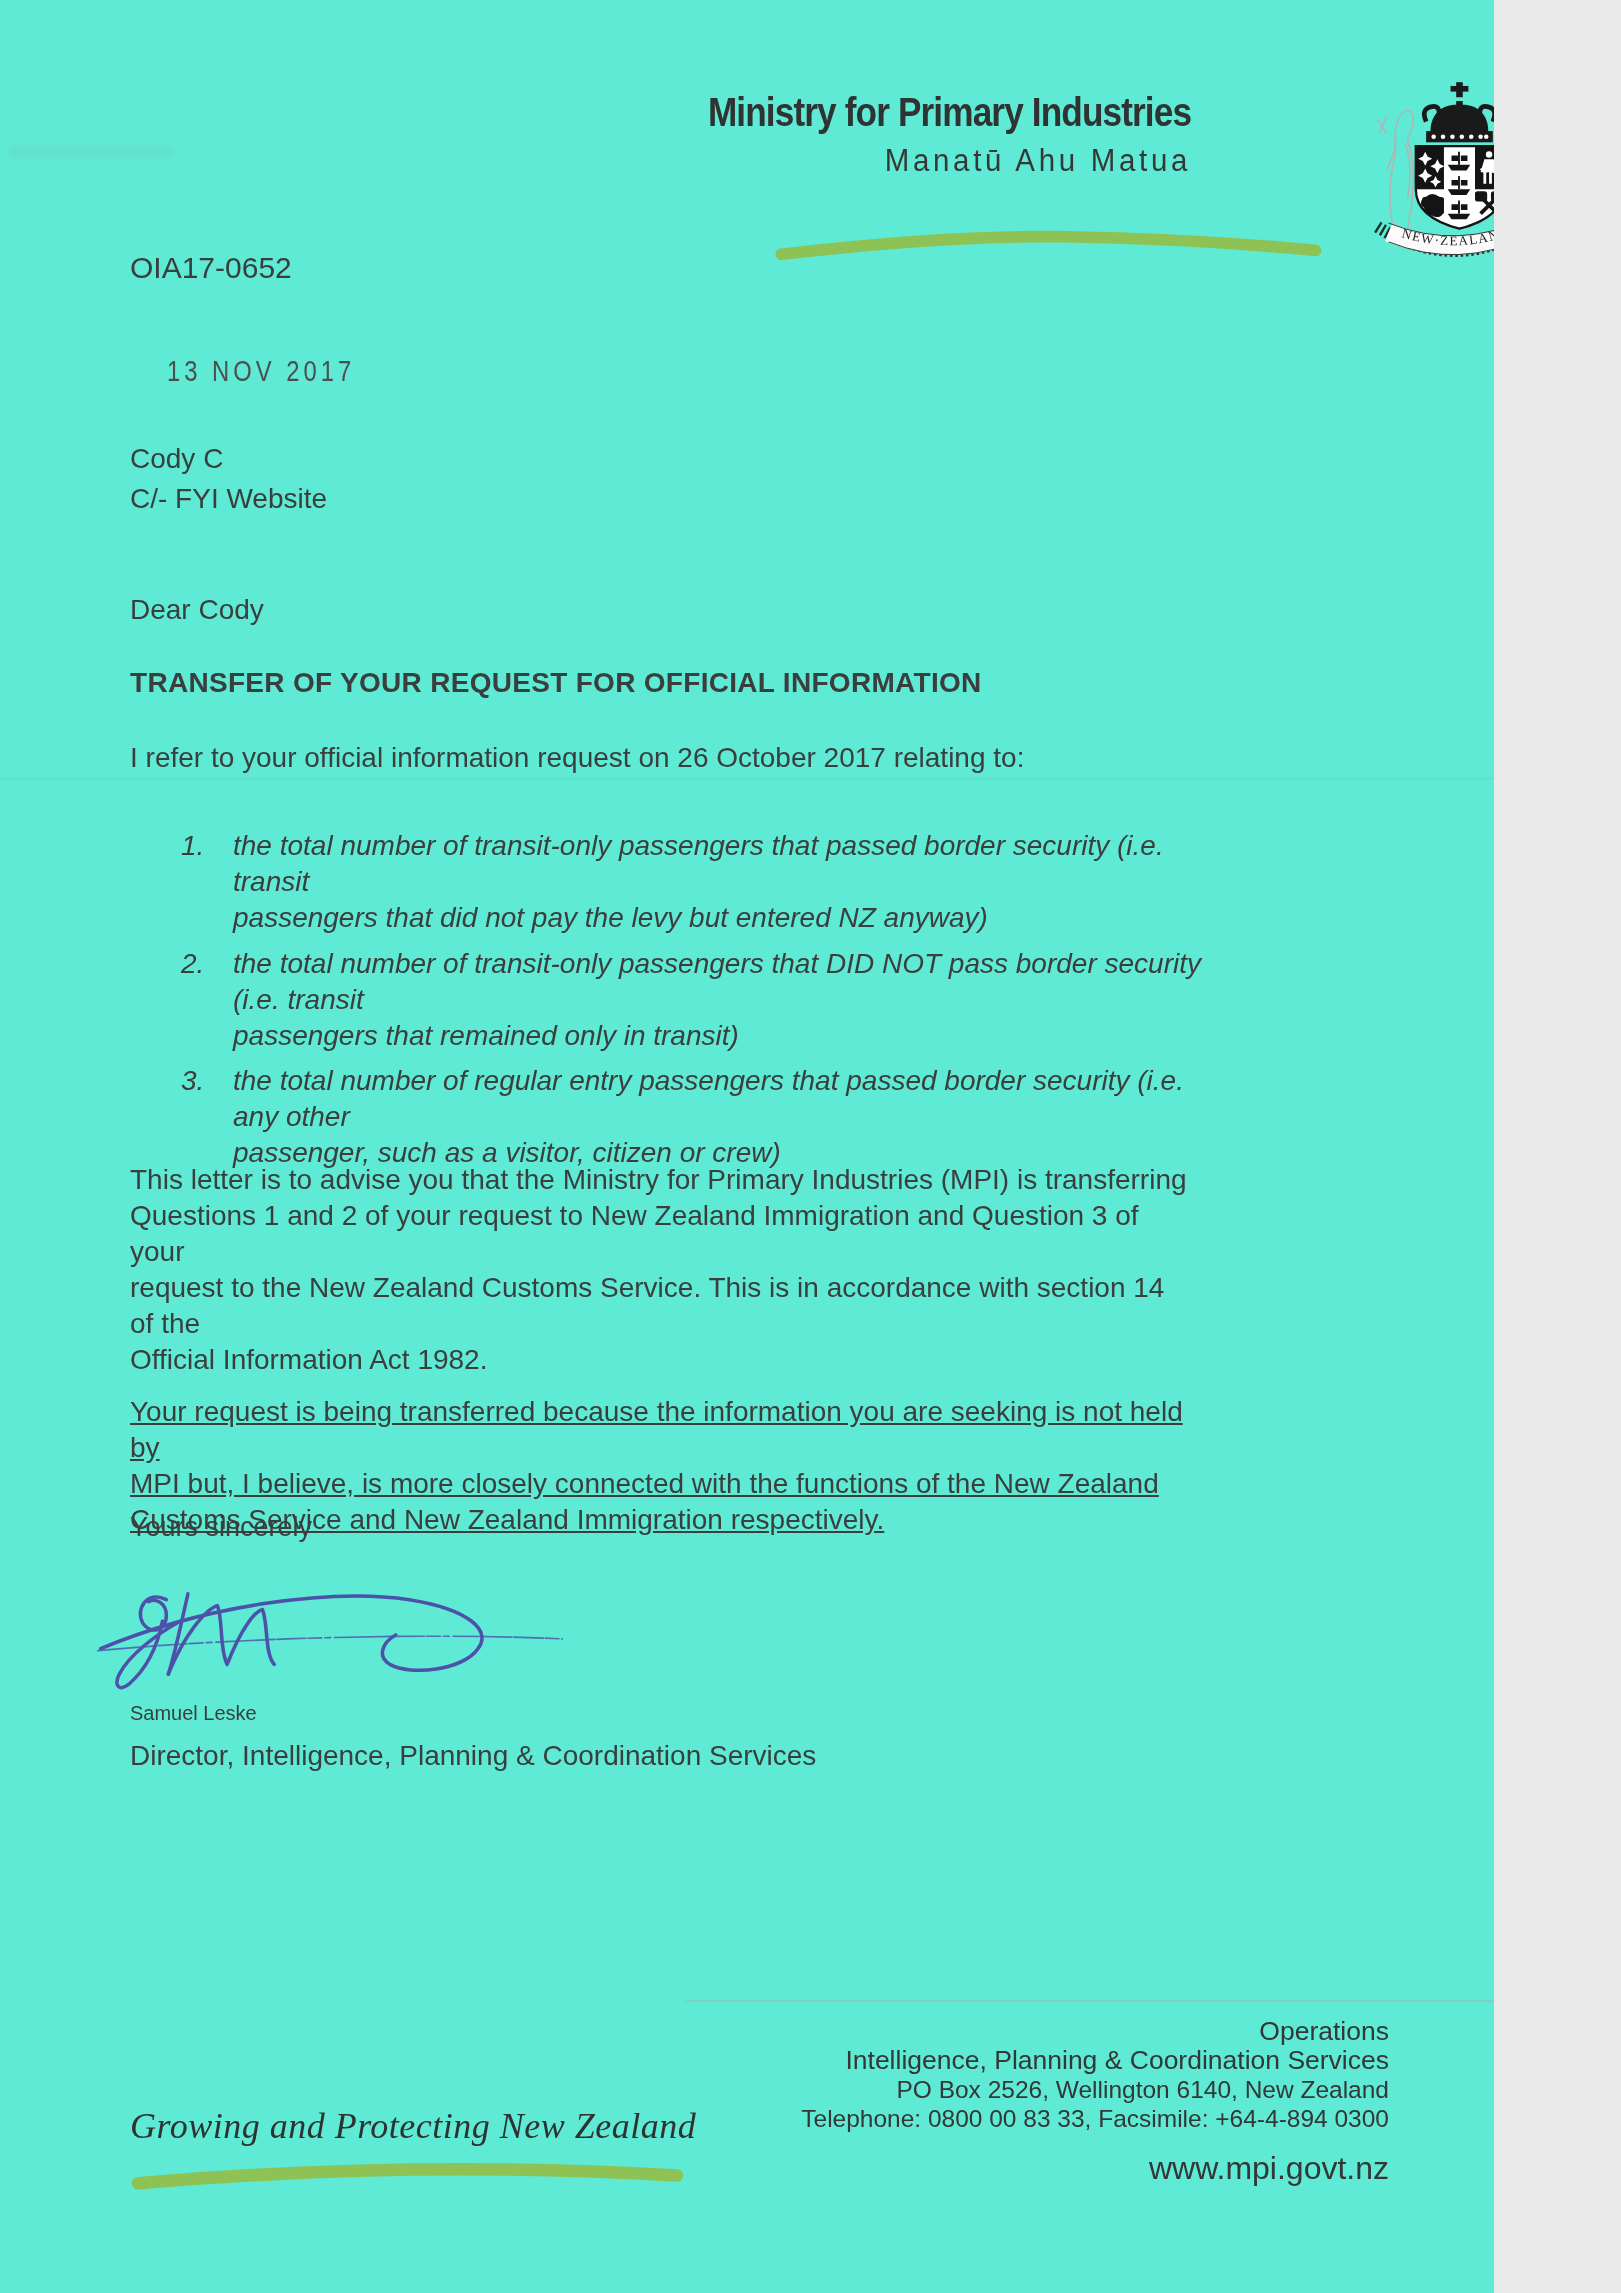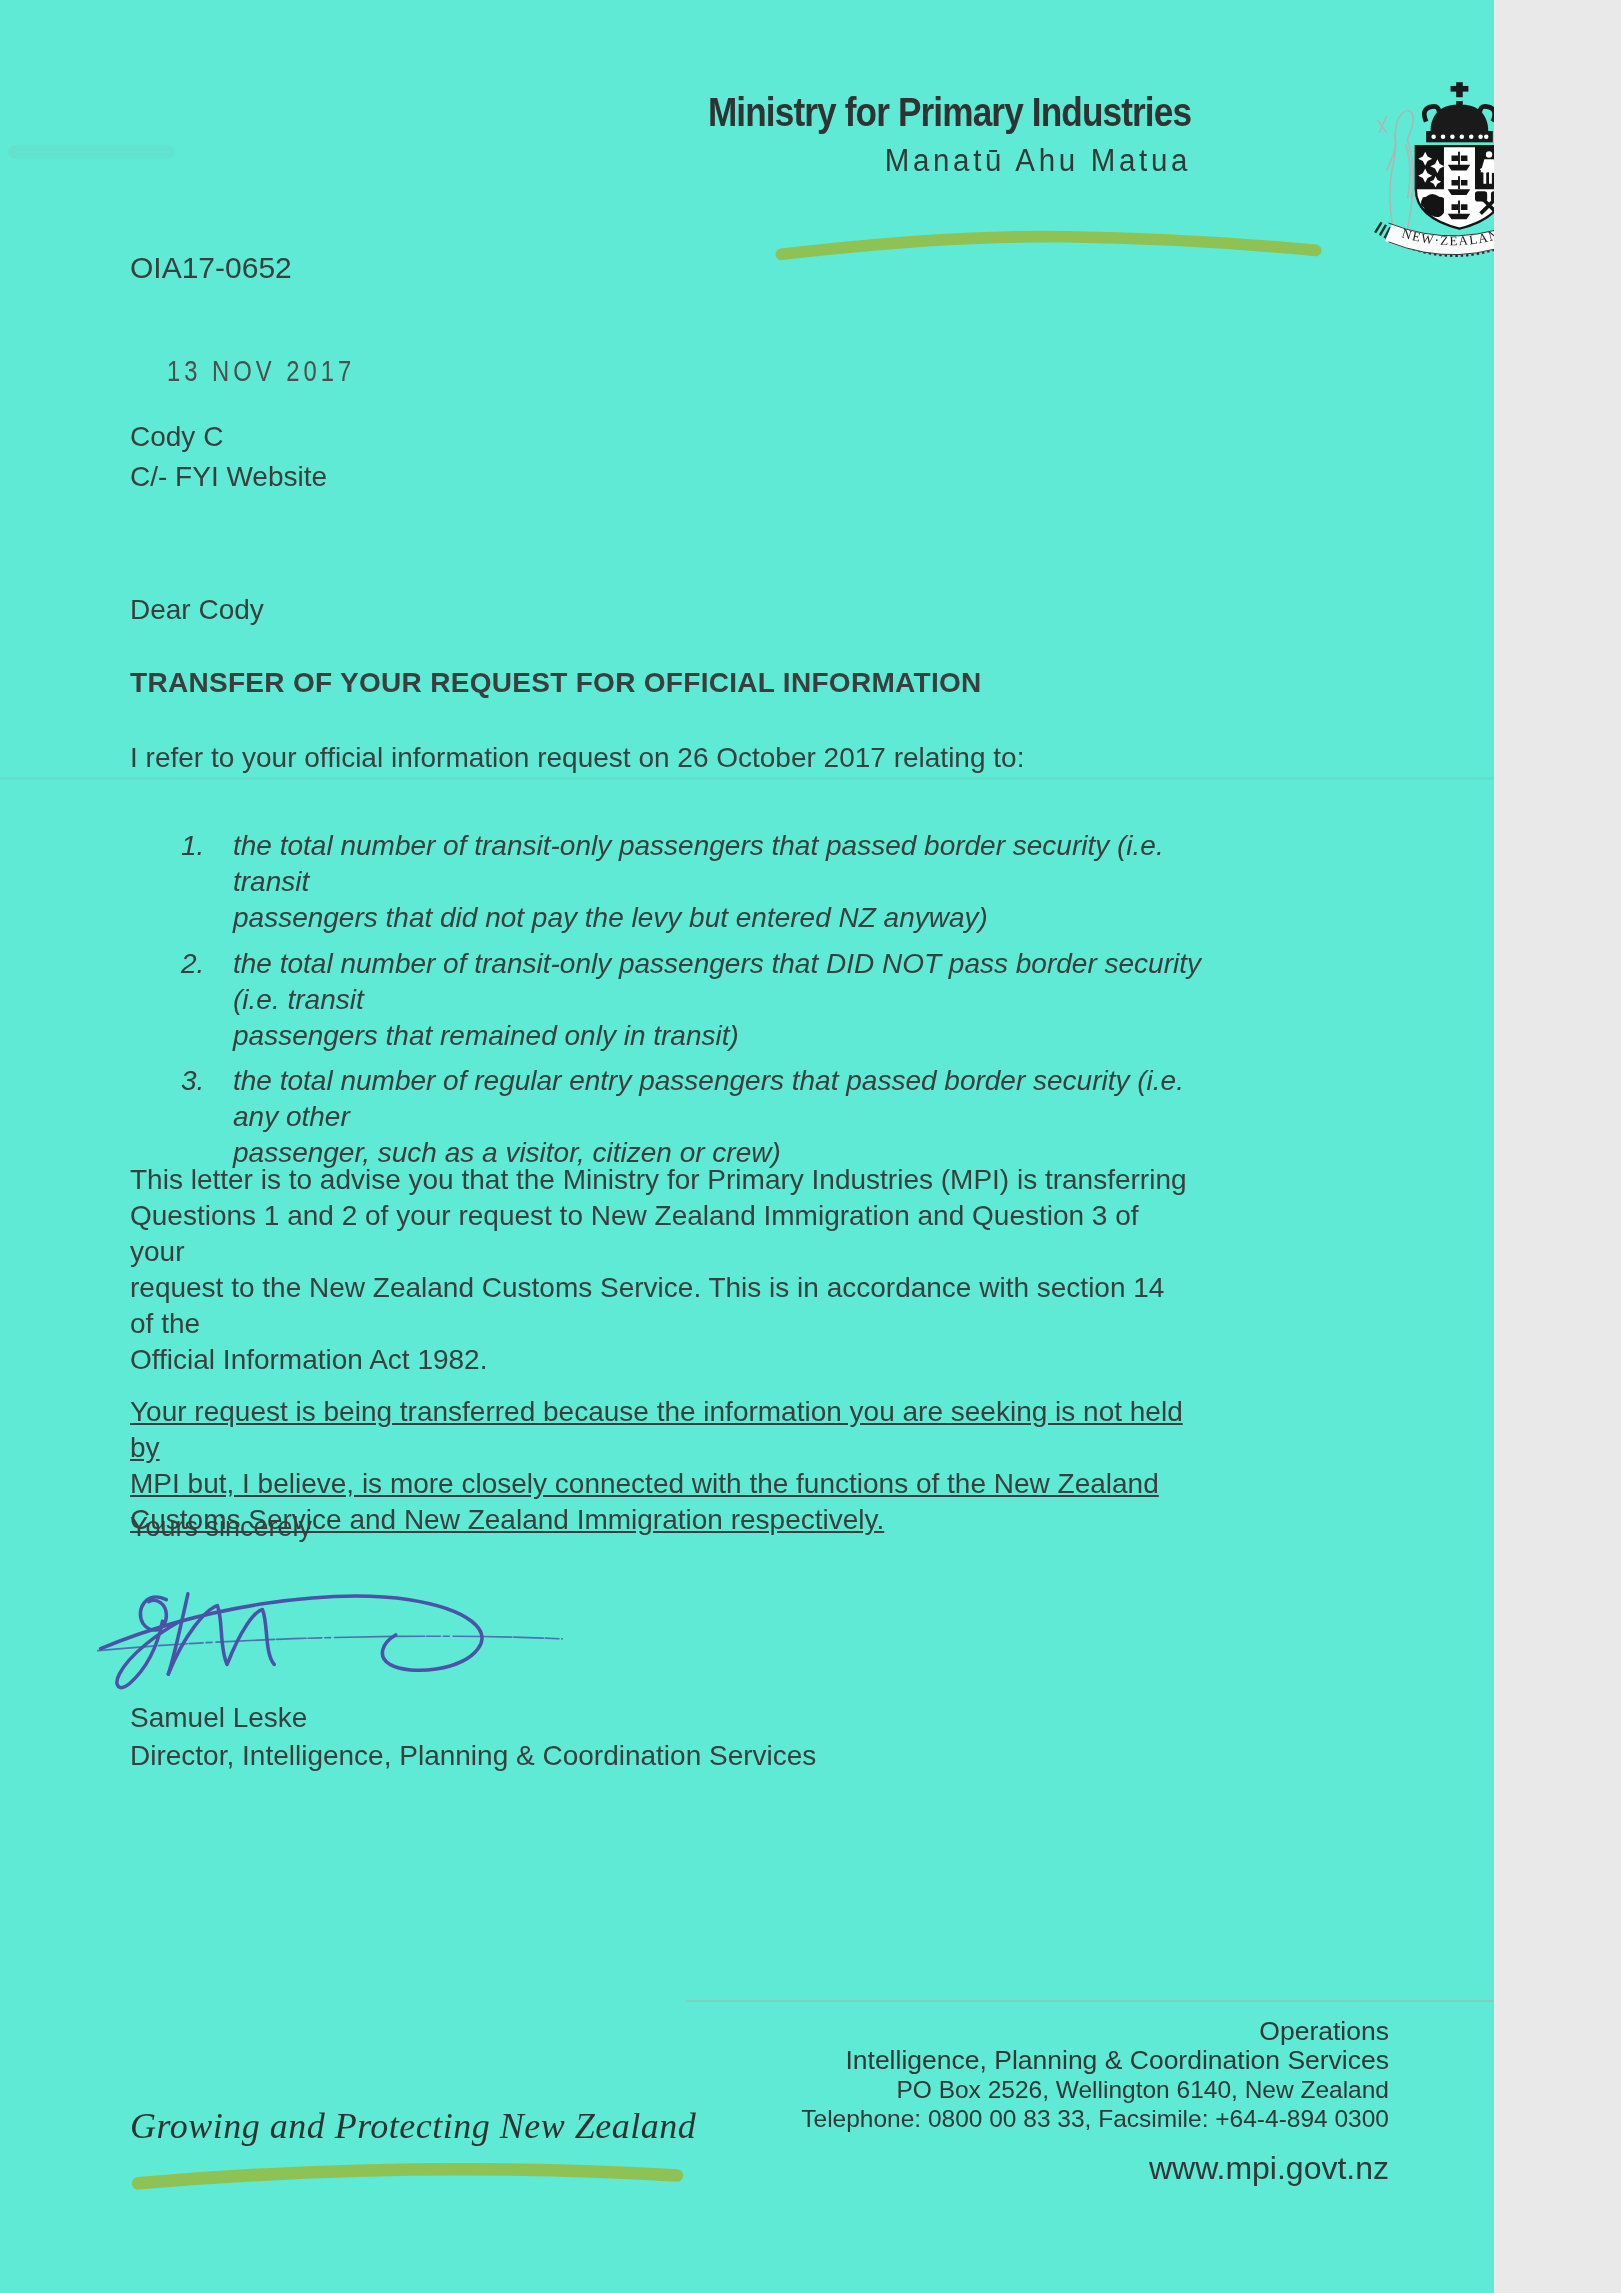--- a/index.html
+++ b/index.html
@@ -23,31 +23,31 @@
   }
   .header-swoosh{position:absolute;left:772px;top:227px;}
   .coat-of-arms{position:absolute;left:1351px;top:76px;}
   
   .ref{position:absolute;left:130px;top:251px;font-size:30px;}
   .stamp{
     position:absolute;left:167px;top:355px;
     font-size:29px;letter-spacing:4.9px;color:#4e4e4e;white-space:nowrap;
     transform:scaleX(0.82);transform-origin:left center;
   }
-  .recipient{position:absolute;left:130px;top:417px;font-size:28px;line-height:40px;}
+  .recipient{position:absolute;left:130px;top:439px;font-size:28px;line-height:40px;}
   .salutation{position:absolute;left:130px;top:594px;font-size:28px;}
   .subject{position:absolute;left:130px;top:667px;font-size:28px;font-weight:bold;letter-spacing:0.3px;}
   .intro{position:absolute;left:130px;top:742px;font-size:28px;}
   .item{position:absolute;font-size:28px;line-height:36px;font-style:italic;}
   .item .num{position:absolute;left:0;top:0;}
   .item .txt{display:block;margin-left:52px;white-space:pre-line;width:990px;}
   .para{position:absolute;left:130px;width:1059px;font-size:28px;line-height:36px;white-space:pre-line;margin:0;}
   .closing{position:absolute;left:130px;top:1512px;font-size:27px;}
   .signature{position:absolute;left:86px;top:1574px;}
-  .sig-name{position:absolute;left:130px;top:1702px;font-size:28px;}
+  .sig-name{position:absolute;left:130px;top:1702px;font-size:20px;}
   .sig-title{position:absolute;left:130px;top:1740px;font-size:28px;}
   
   .scanline1{position:absolute;left:0;top:777px;width:1621px;height:2.9px;background:rgba(120,110,105,0.07);}
   .scanline2{position:absolute;left:686px;top:2000px;width:935px;height:2px;background:rgba(215,140,140,0.28);}
   .smudge{position:absolute;left:7.8px;top:145px;width:167px;height:13.7px;background:rgba(150,150,150,0.08);border-radius:7.8px;}
   
   .tagline{
     position:absolute;left:130px;top:2105px;
     font-family:"Liberation Serif", serif;font-style:italic;
     font-size:36px;color:#2e3332;letter-spacing:0.5px;white-space:nowrap;text-align:right;

